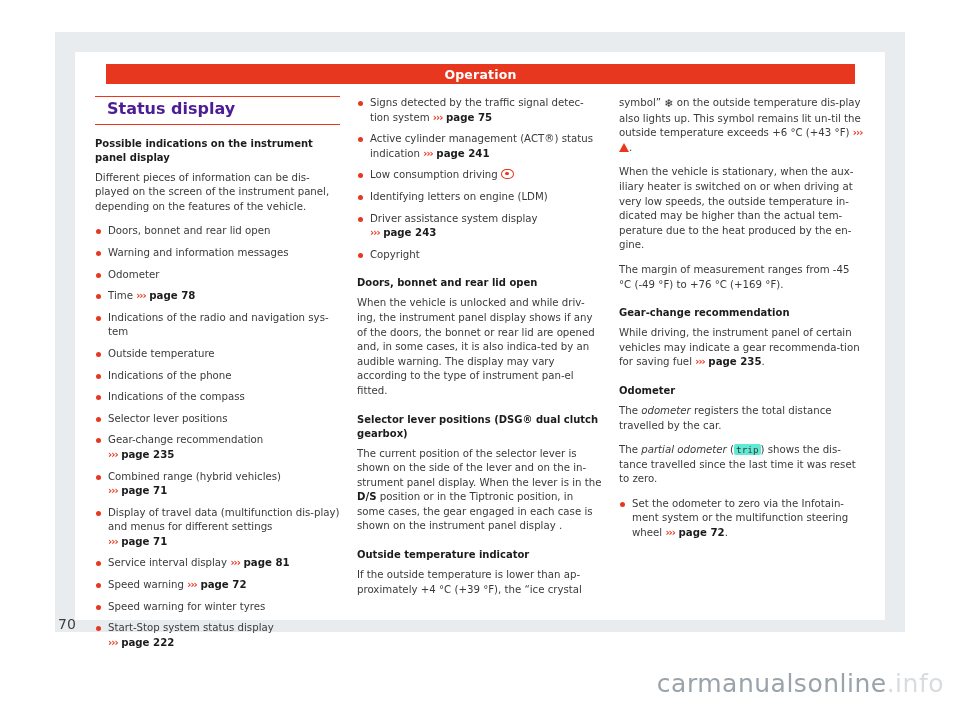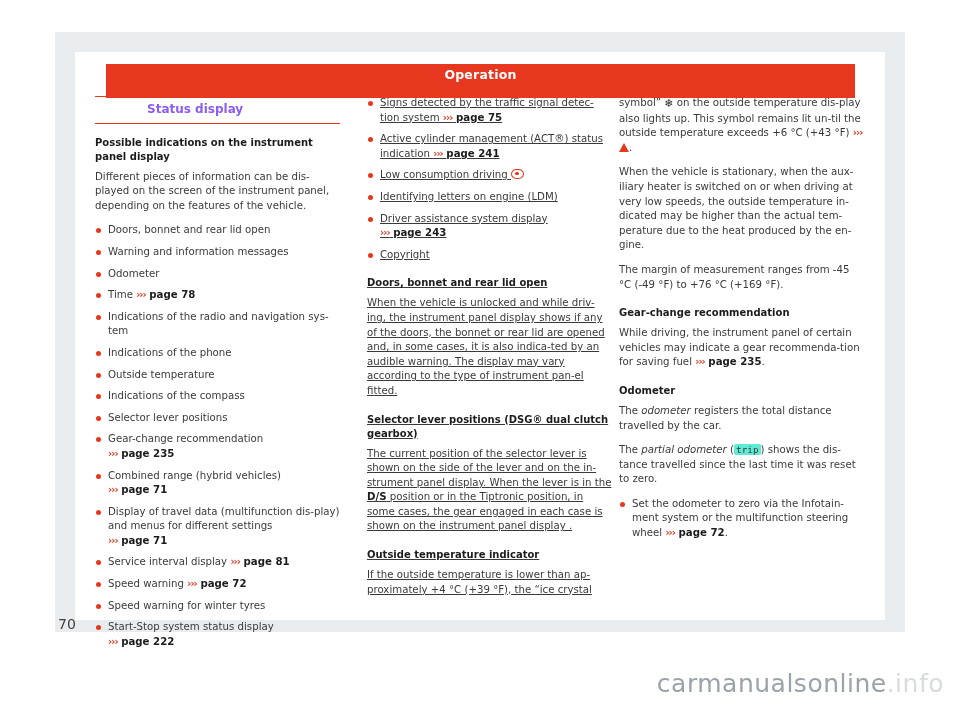--- a/index.html
+++ b/index.html
@@ -28,21 +28,21 @@
     top: 52px;
     width: 810px;
     height: 568px;
     background: #ffffff;
   }
   .op-header {
     position: absolute;
     left: 106px;
     top: 64px;
     width: 749px;
-    height: 34px;
+    height: 20px;
     background: #e8371f;
     color: #ffffff;
     font-size: 12.5px;
     font-weight: bold;
     text-align: center;
     line-height: 22px;
     letter-spacing: 0.2px;
   }
   .page-number {
     position: absolute;
@@ -60,34 +60,33 @@
   }
   .col {
     position: absolute;
     top: 0;
     width: 245px;
     font-size: 10.2px;
     line-height: 14.6px;
     color: #3a3a3a;
   }
   .col1 { left: 0px; }
-  .col2 { left: 272px; text-decoration: underline; }
+  .col2 { left: 262px; }
   .col3 { left: 524px; }
 
   .status-title-wrap {
     border-top: 1.6px solid #e8371f;
     border-bottom: 1.6px solid #e8371f;
     padding: 5px 0 5px 12px;
     margin-bottom: 12px;
   }
   .status-title {
-    font-size: 12px;
-    font-weight: bold;
-    color: #8b5cf6;
-    margin-left: 40px;
+    font-size: 16px;
+    font-weight: bold;
+    color: #4c1d95;
   }
   h3.sub {
     font-size: 10px;
     font-weight: bold;
     color: #1c1c1c;
     margin: 0 0 6px 0;
     line-height: 14px;
   }
   h3.sub.spaced {
     margin-top: 14px;
@@ -198,22 +197,22 @@
 
     <h3 class="sub">Possible indications on the instrument panel display</h3>
     <p class="para">Different pieces of information can be dis-played on the screen of the instrument panel, depending on the features of the vehicle.</p>
 
     <ul class="bul">
       <li><span>Doors, bonnet and rear lid open</span></li>
       <li><span>Warning and information messages</span></li>
       <li><span>Odometer</span></li>
       <li><span>Time </span><span class="ref"><span class="arrows">›››</span> <span>page 78</span></span></li>
       <li><span>Indications of the radio and navigation sys-tem</span></li>
+      <li><span>Outside temperature</span></li>
       <li><span>Indications of the phone</span></li>
-      <li><span>Outside temperature</span></li>
       <li><span>Indications of the compass</span></li>
       <li><span>Selector lever positions</span></li>
       <li><span>Gear-change recommendation</span><br><span class="ref"><span class="arrows">›››</span> <span>page 235</span></span></li>
       <li><span>Combined range (hybrid vehicles)</span><br><span class="ref"><span class="arrows">›››</span> <span>page 71</span></span></li>
       <li><span>Display of travel data (multifunction dis-play) and menus for different settings</span><br><span class="ref"><span class="arrows">›››</span> <span>page 71</span></span></li>
       <li><span>Service interval display </span><span class="ref"><span class="arrows">›››</span> <span>page 81</span></span></li>
       <li><span>Speed warning </span><span class="ref"><span class="arrows">›››</span> <span>page 72</span></span></li>
       <li><span>Speed warning for winter tyres</span></li>
       <li><span>Start-Stop system status display</span><br><span class="ref"><span class="arrows">›››</span> <span>page 222</span></span></li>
     </ul>

